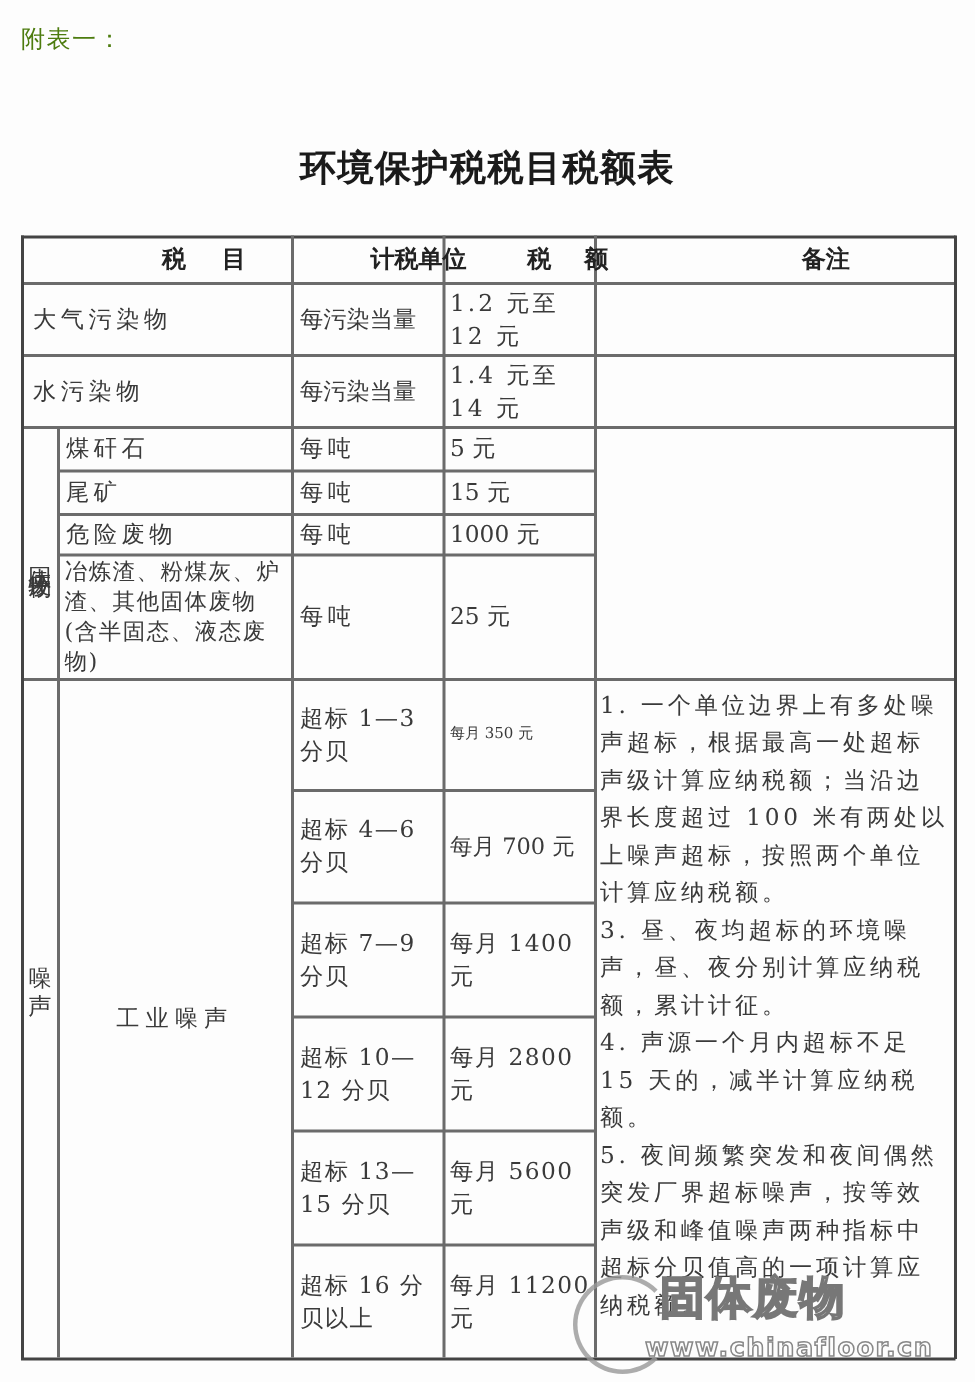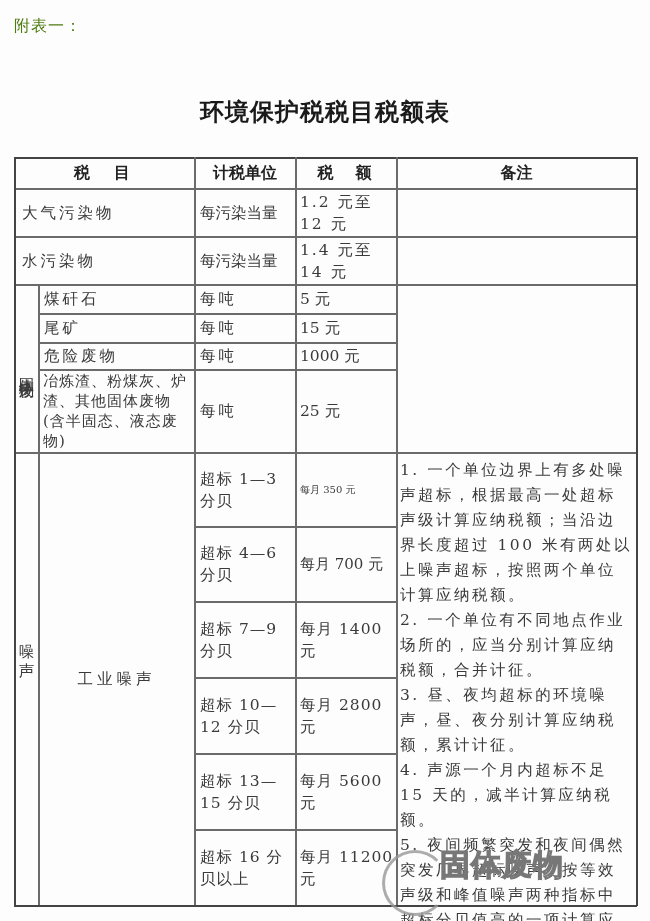--- a/index.html
+++ b/index.html
@@ -9,21 +9,21 @@
              font-size: 16px; color: #4d7c0f; letter-spacing: 1px; }
   .title { position: absolute; left: 0; width: 650px; top: 96px; text-align: center;
            font-family: "DejaVu Serif", serif; font-weight: bold; font-size: 24px; color: #1a1a1a; letter-spacing: 1px; }
   .grid { position: absolute; left: 0; top: 0; width: 650px; height: 921px; }
   .hl, .vl { position: absolute; background: #6b6b6b; }
   .hl { height: 1.5px; }
   .vl { width: 1.5px; }
   .outer { background: #444; }
   .cell { position: absolute; display: flex; align-items: center; box-sizing: border-box;
           font-size: 15.5px; line-height: 22px; color: #3a3a3a; }
-  .hdr { justify-content: center; font-family: "DejaVu Sans", sans-serif; font-weight: bold; font-size: 16px; color: #222; }
+  .hdr { justify-content: center; font-family: "DejaVu Sans", sans-serif; font-weight: bold; font-size: 16px; color: #222; margin-left: 34px; }
   .vert { writing-mode: vertical-rl; text-orientation: upright; justify-content: center; letter-spacing: 2px; }
   .notes { position: absolute; left: 400px; top: 458px; width: 232px; font-size: 15.5px; line-height: 25px;
            color: #3a3a3a; letter-spacing: 2.5px; }
   .notes p { margin: 0; }
   .wm { position: absolute; left: 390px; top: 845px; width: 245px; height: 70px; pointer-events: none; }
   .wm-cn { position: absolute; left: 50px; top: 0; font-family: "DejaVu Sans", sans-serif; font-weight: bold;
            font-size: 30px; color: transparent; -webkit-text-stroke: 1.2px #777; letter-spacing: 1px; }
   .wm-url { position: absolute; left: 40px; top: 44px; font-family: "DejaVu Sans", sans-serif; font-weight: bold;
             font-size: 17px; color: transparent; -webkit-text-stroke: 1px #888; letter-spacing: 1px; }
   .wm-ring { position: absolute; left: -8px; top: 5px; width: 60px; height: 60px; border-radius: 50%;
@@ -107,22 +107,22 @@
 <div class="cell" style="left:300px;top:678px;width:94px;height:75px;letter-spacing:1px;">每月 2800 元</div>
 
 <div class="cell" style="left:200px;top:754px;width:94px;height:75px;letter-spacing:1px;">超标 13—15 分贝</div>
 <div class="cell" style="left:300px;top:754px;width:94px;height:75px;letter-spacing:1px;">每月 5600 元</div>
 
 <div class="cell" style="left:200px;top:830px;width:94px;height:75px;letter-spacing:1px;">超标 16 分贝以上</div>
 <div class="cell" style="left:300px;top:830px;width:94px;height:75px;letter-spacing:1px;">每月 11200 元</div>
 
 <div class="notes">
   <p>1. 一个单位边界上有多处噪声超标，根据最高一处超标声级计算应纳税额；当沿边界长度超过 100 米有两处以上噪声超标，按照两个单位计算应纳税额。</p>
-  <p>2. 一个单位有不同地点作业场所的，应当分别计算应纳税额，合并计征。</p>
   <p>3. 昼、夜均超标的环境噪声，昼、夜分别计算应纳税额，累计计征。</p>
   <p>4. 声源一个月内超标不足 15 天的，减半计算应纳税额。</p>
   <p>5. 夜间频繁突发和夜间偶然突发厂界超标噪声，按等效声级和峰值噪声两种指标中超标分贝值高的一项计算应纳税额。</p>
 </div>
 
 <div class="wm">
   <div class="wm-ring"></div>
   <div class="wm-cn">固体废物</div>
+  <div class="wm-url">www.chinafloor.cn</div>
 </div>
 
 </body></html>

